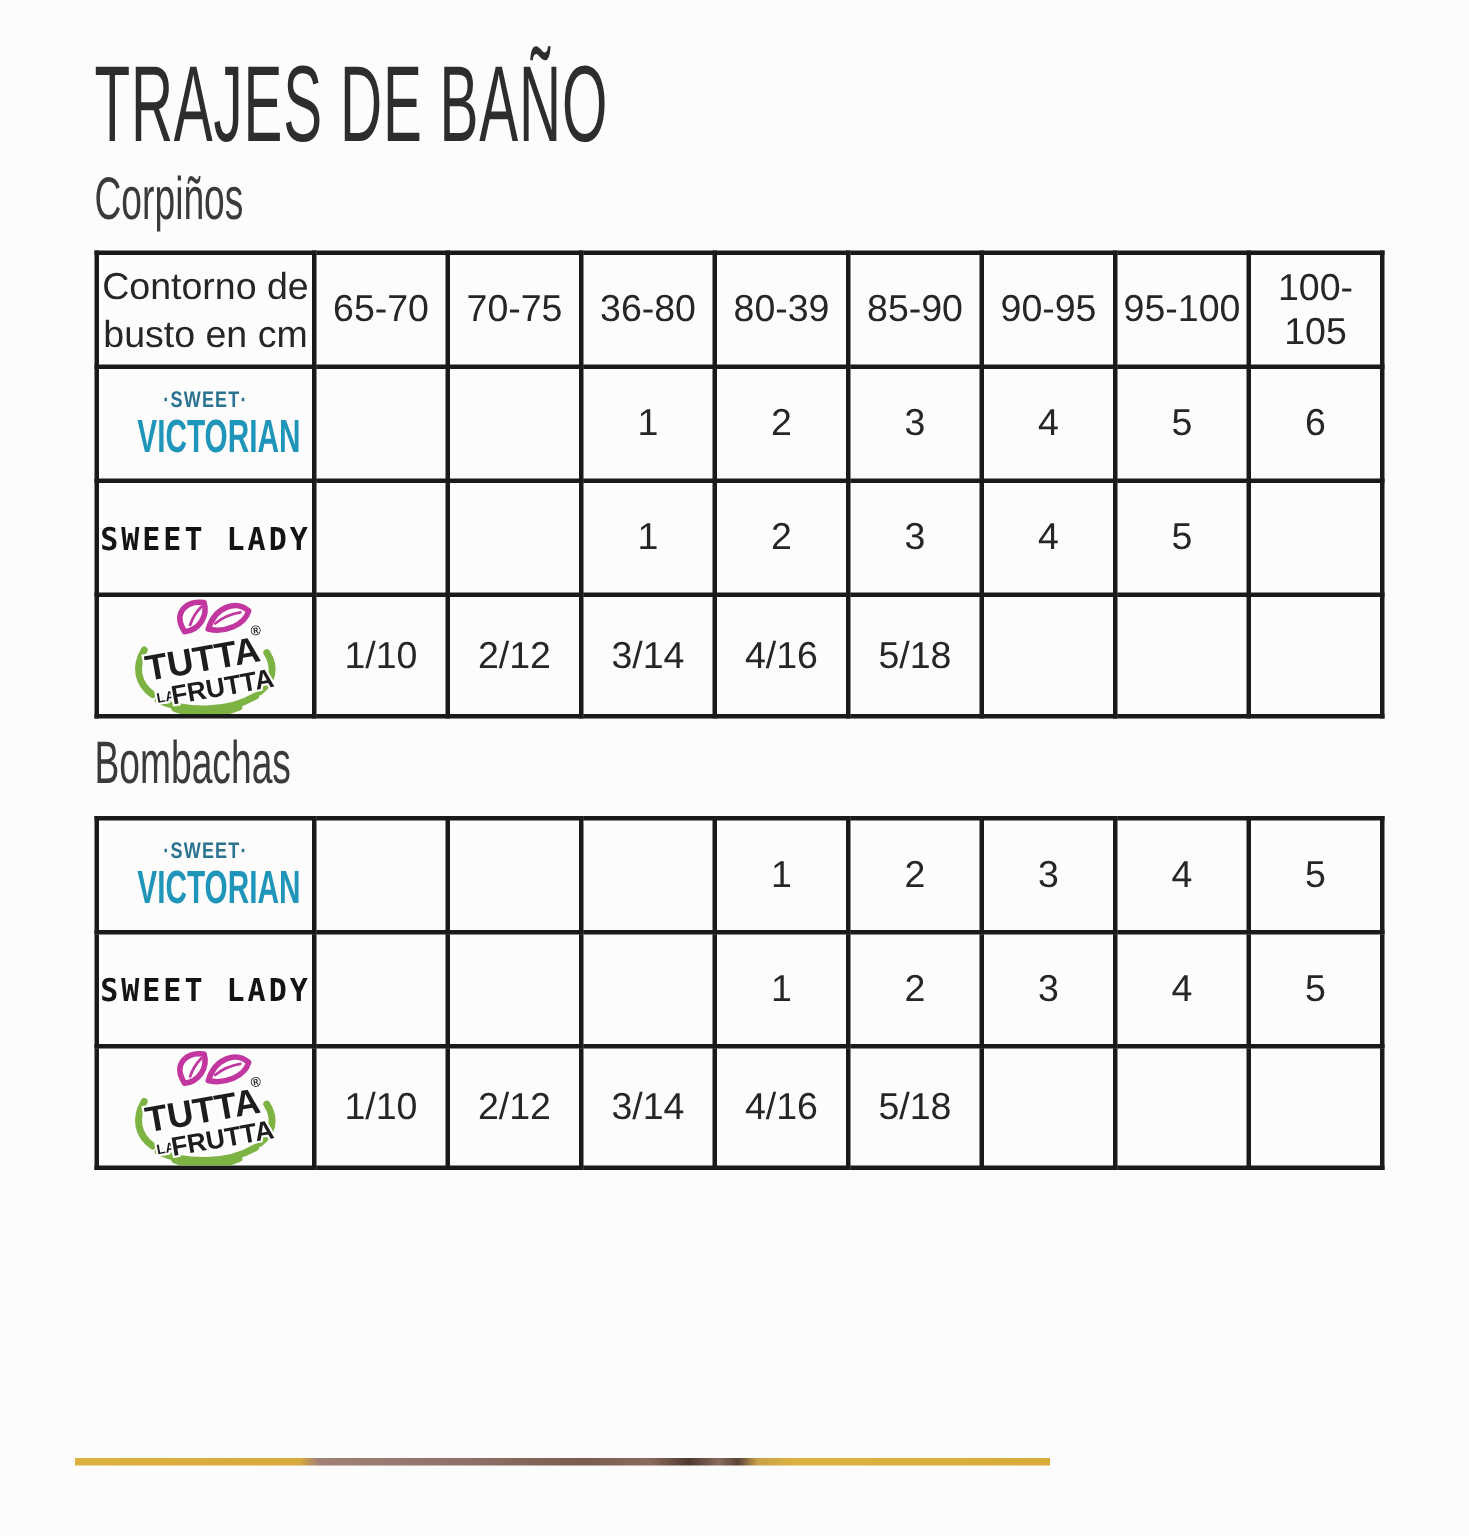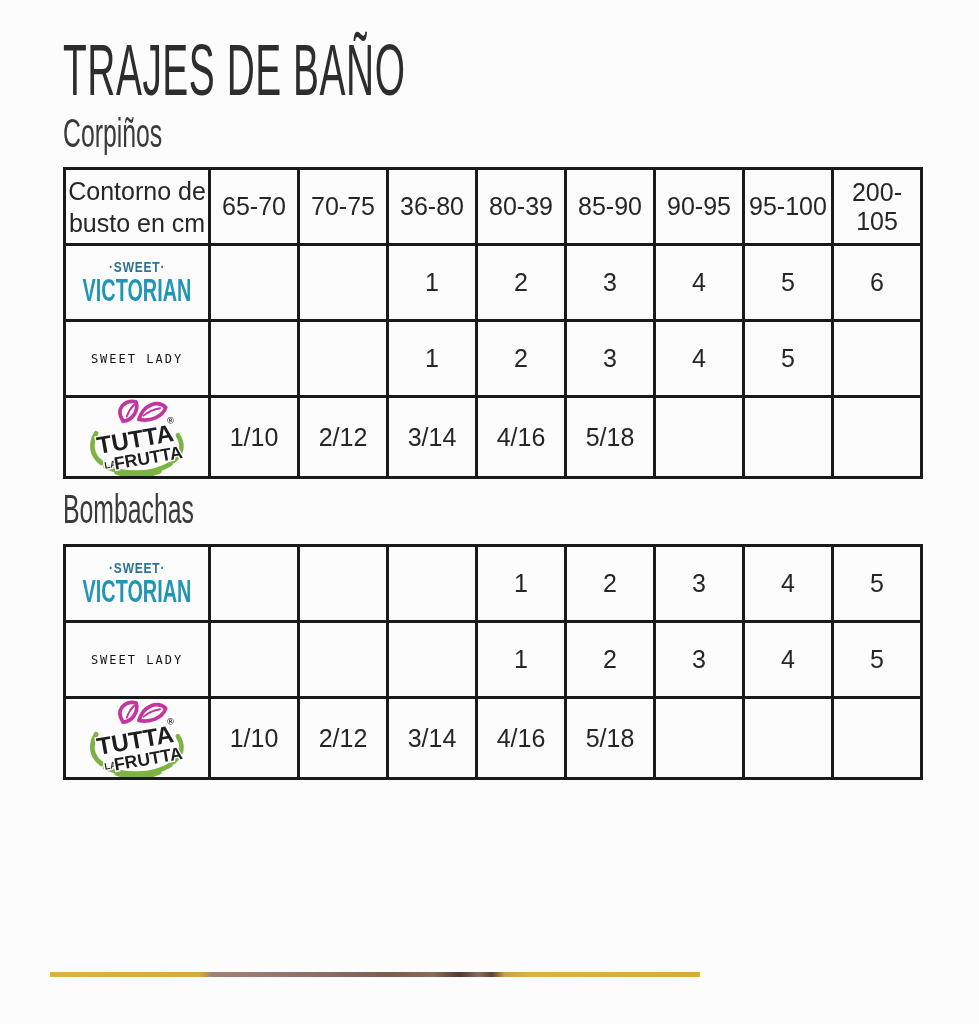--- a/index.html
+++ b/index.html
@@ -45,36 +45,36 @@
     padding:0;
   }
   table.chart tr{height:76px;}
   td.label-cell{
     text-align:left;padding:4px 6px 4px 11px;
     font-size:23px;line-height:1.28;color:#2b2b2b;
   }
   td.brand-cell{padding:2px;}
 
   
-  .sv-logo{display:flex;flex-direction:column;align-items:center;line-height:1;}
+  .sv-logo{display:flex;flex-direction:column;line-height:1;}
   .sv-top{
     font-size:15px;font-weight:bold;letter-spacing:1px;
     color:var(--sv-top,#2b7391);
     transform:scaleX(0.8);white-space:nowrap;
   }
   .sv-main{
     font-size:31px;font-weight:bold;margin-top:1px;
     color:var(--sv-main,#2095ba);
     transform:scaleX(0.64);white-space:nowrap;
   }
 
   
   .sl-logo{
     font-family:"DejaVu Sans Mono",monospace;
-    font-size:12px;letter-spacing:2px;font-weight:400;
+    font-size:20px;letter-spacing:2px;font-weight:700;
     color:var(--sl-color,#141414);white-space:nowrap;
     transform:scaleY(1.05);
   }
 
   
   .tf-logo{display:block;margin:0 auto;}
   .tf-arc{fill:none;stroke:var(--tf-green,#7cb342);stroke-width:5;stroke-linecap:round;}
   .tf-leaf{fill:#ffffff;stroke:var(--tf-pink,#c2379f);stroke-width:4;stroke-linejoin:round;}
   .tf-vein{fill:none;stroke:var(--tf-pink,#c2379f);stroke-width:2;stroke-linecap:round;}
   .tf-text{font-family:"Liberation Sans",sans-serif;font-weight:bold;fill:#1d1d1d;
@@ -114,21 +114,21 @@
     <tbody>
         <tr>
           <td class="label-cell">Contorno de busto en cm</td>
           <td class="val-cell">65-70</td>
           <td class="val-cell">70-75</td>
           <td class="val-cell">36-80</td>
           <td class="val-cell">80-39</td>
           <td class="val-cell">85-90</td>
           <td class="val-cell">90-95</td>
           <td class="val-cell">95-100</td>
-          <td class="val-cell">200-105</td>
+          <td class="val-cell">100-105</td>
         </tr>
         <tr>
           <td class="brand-cell">
   <div class="sv-logo">
     <div class="sv-top">·SWEET·</div>
     <div class="sv-main">VICTORIAN</div>
   </div>
 </td>
           <td class="val-cell"></td>
           <td class="val-cell"></td>

